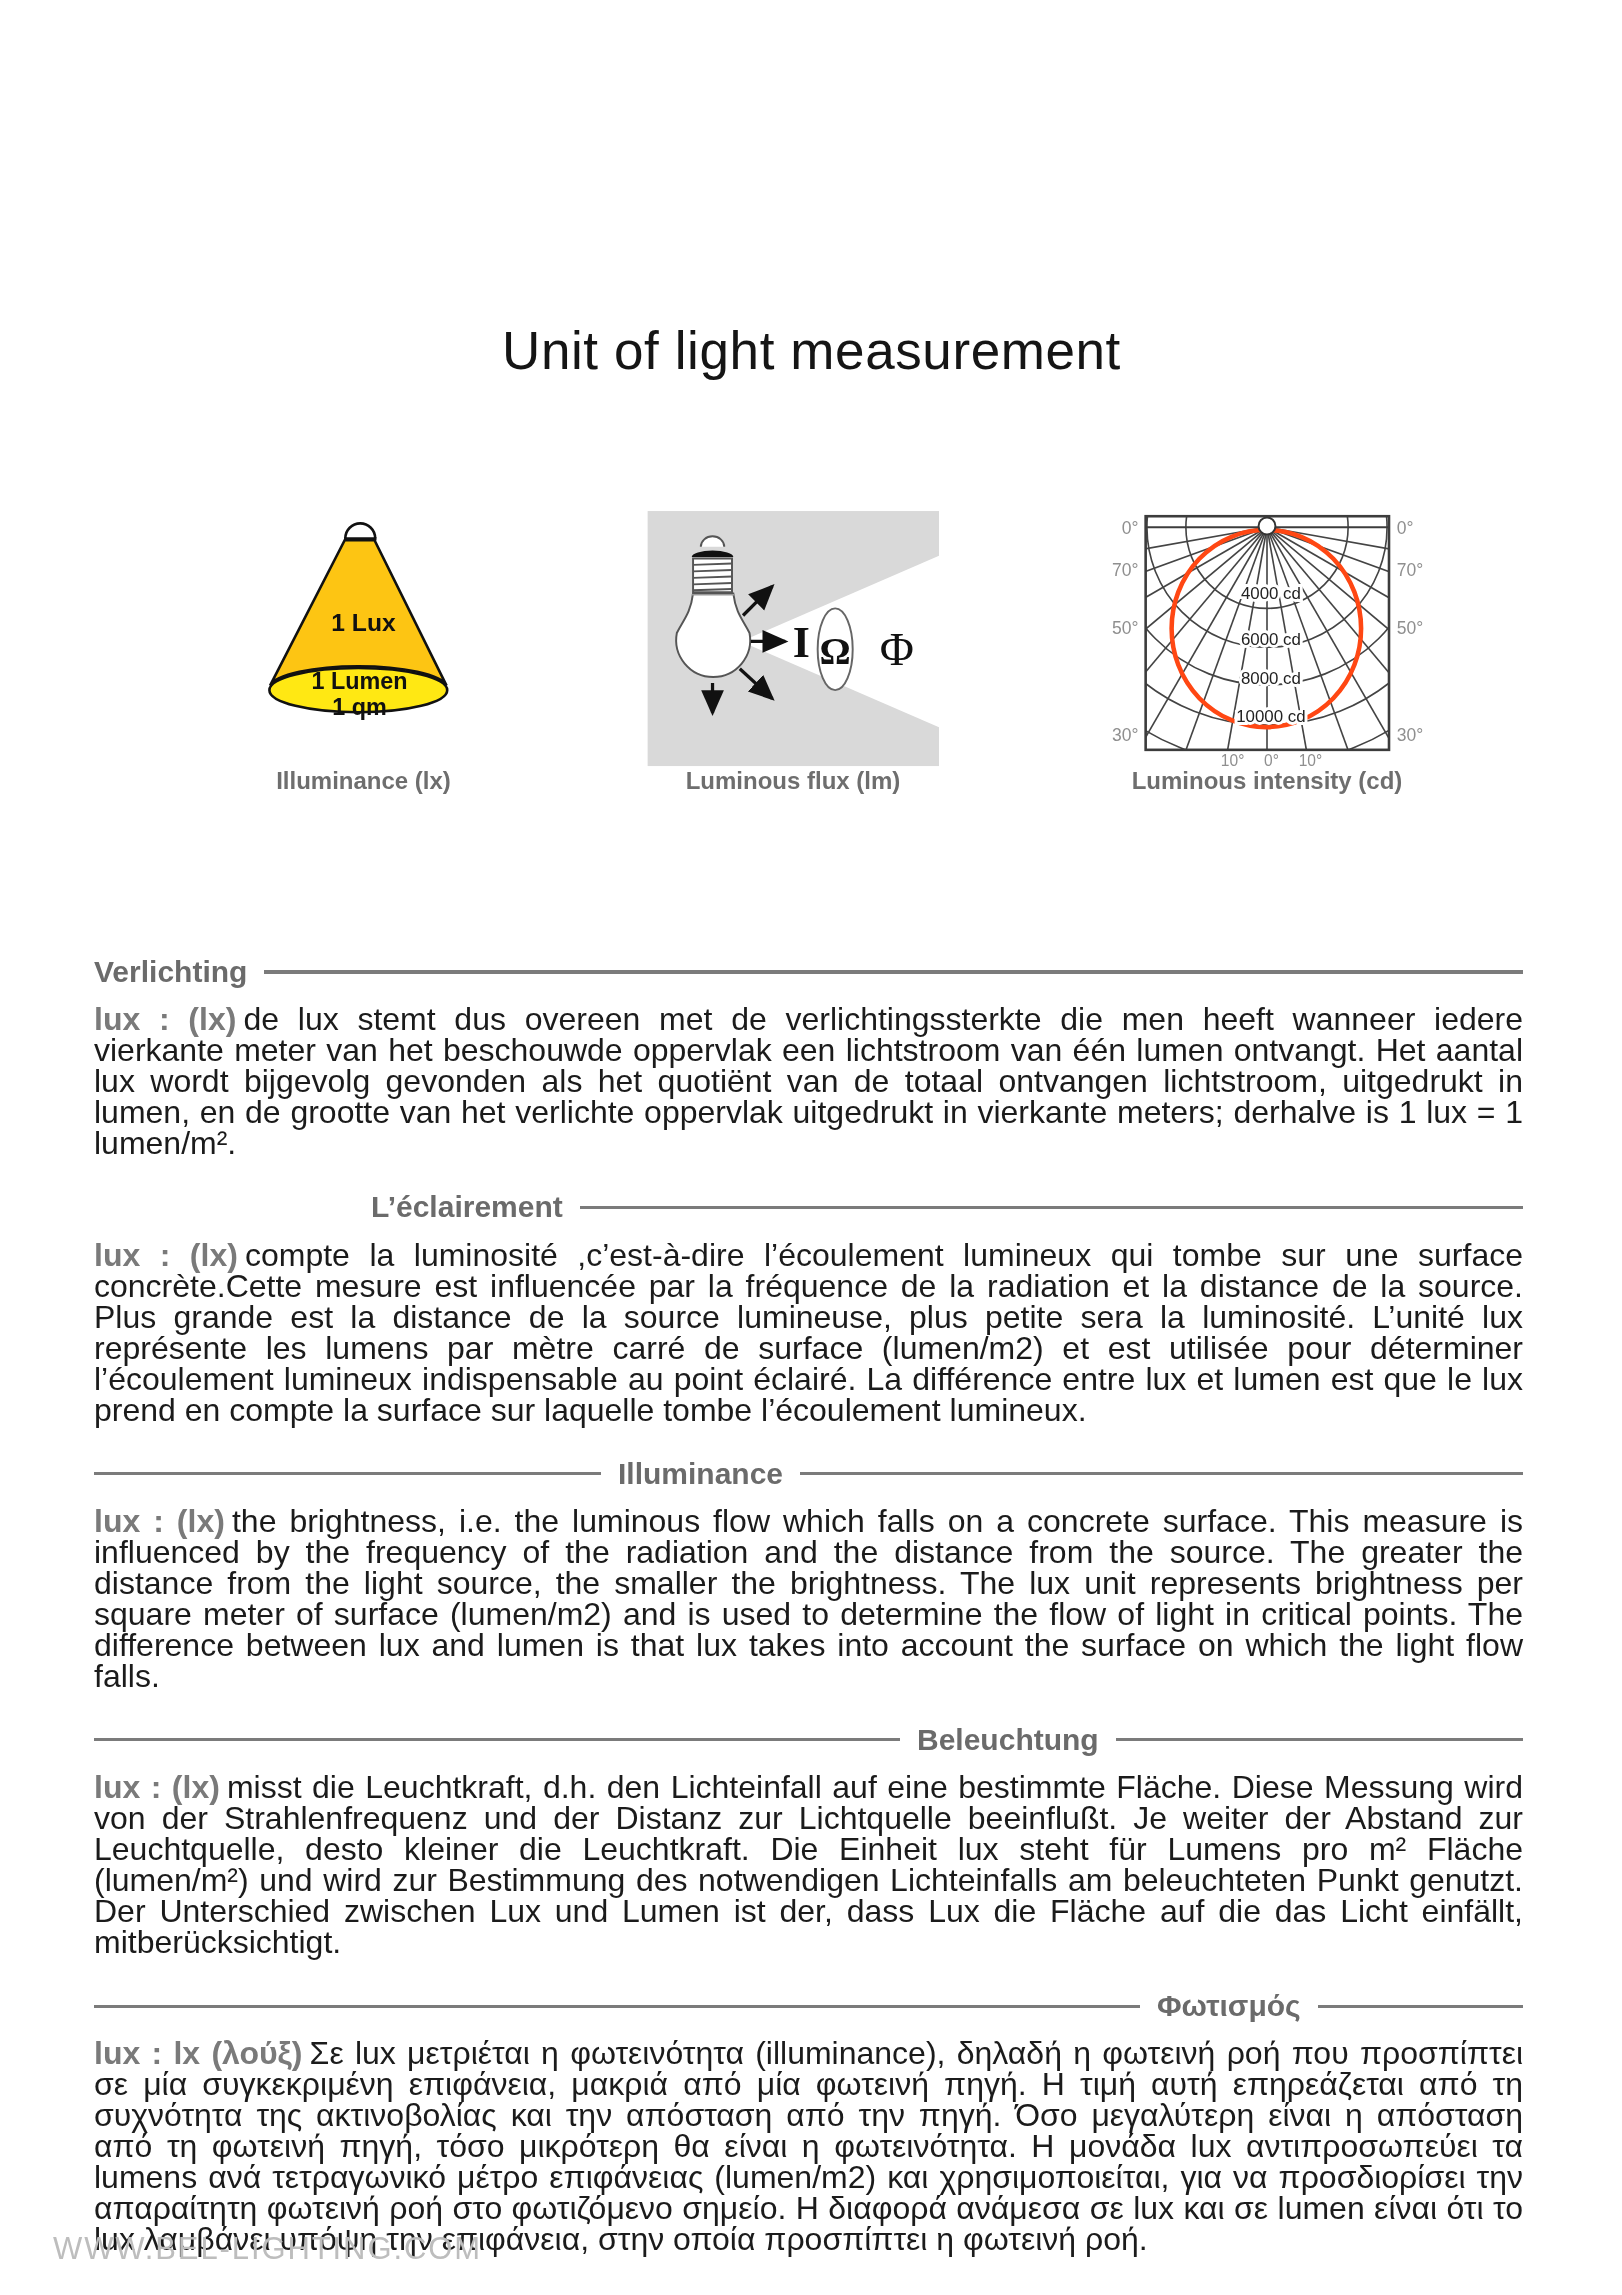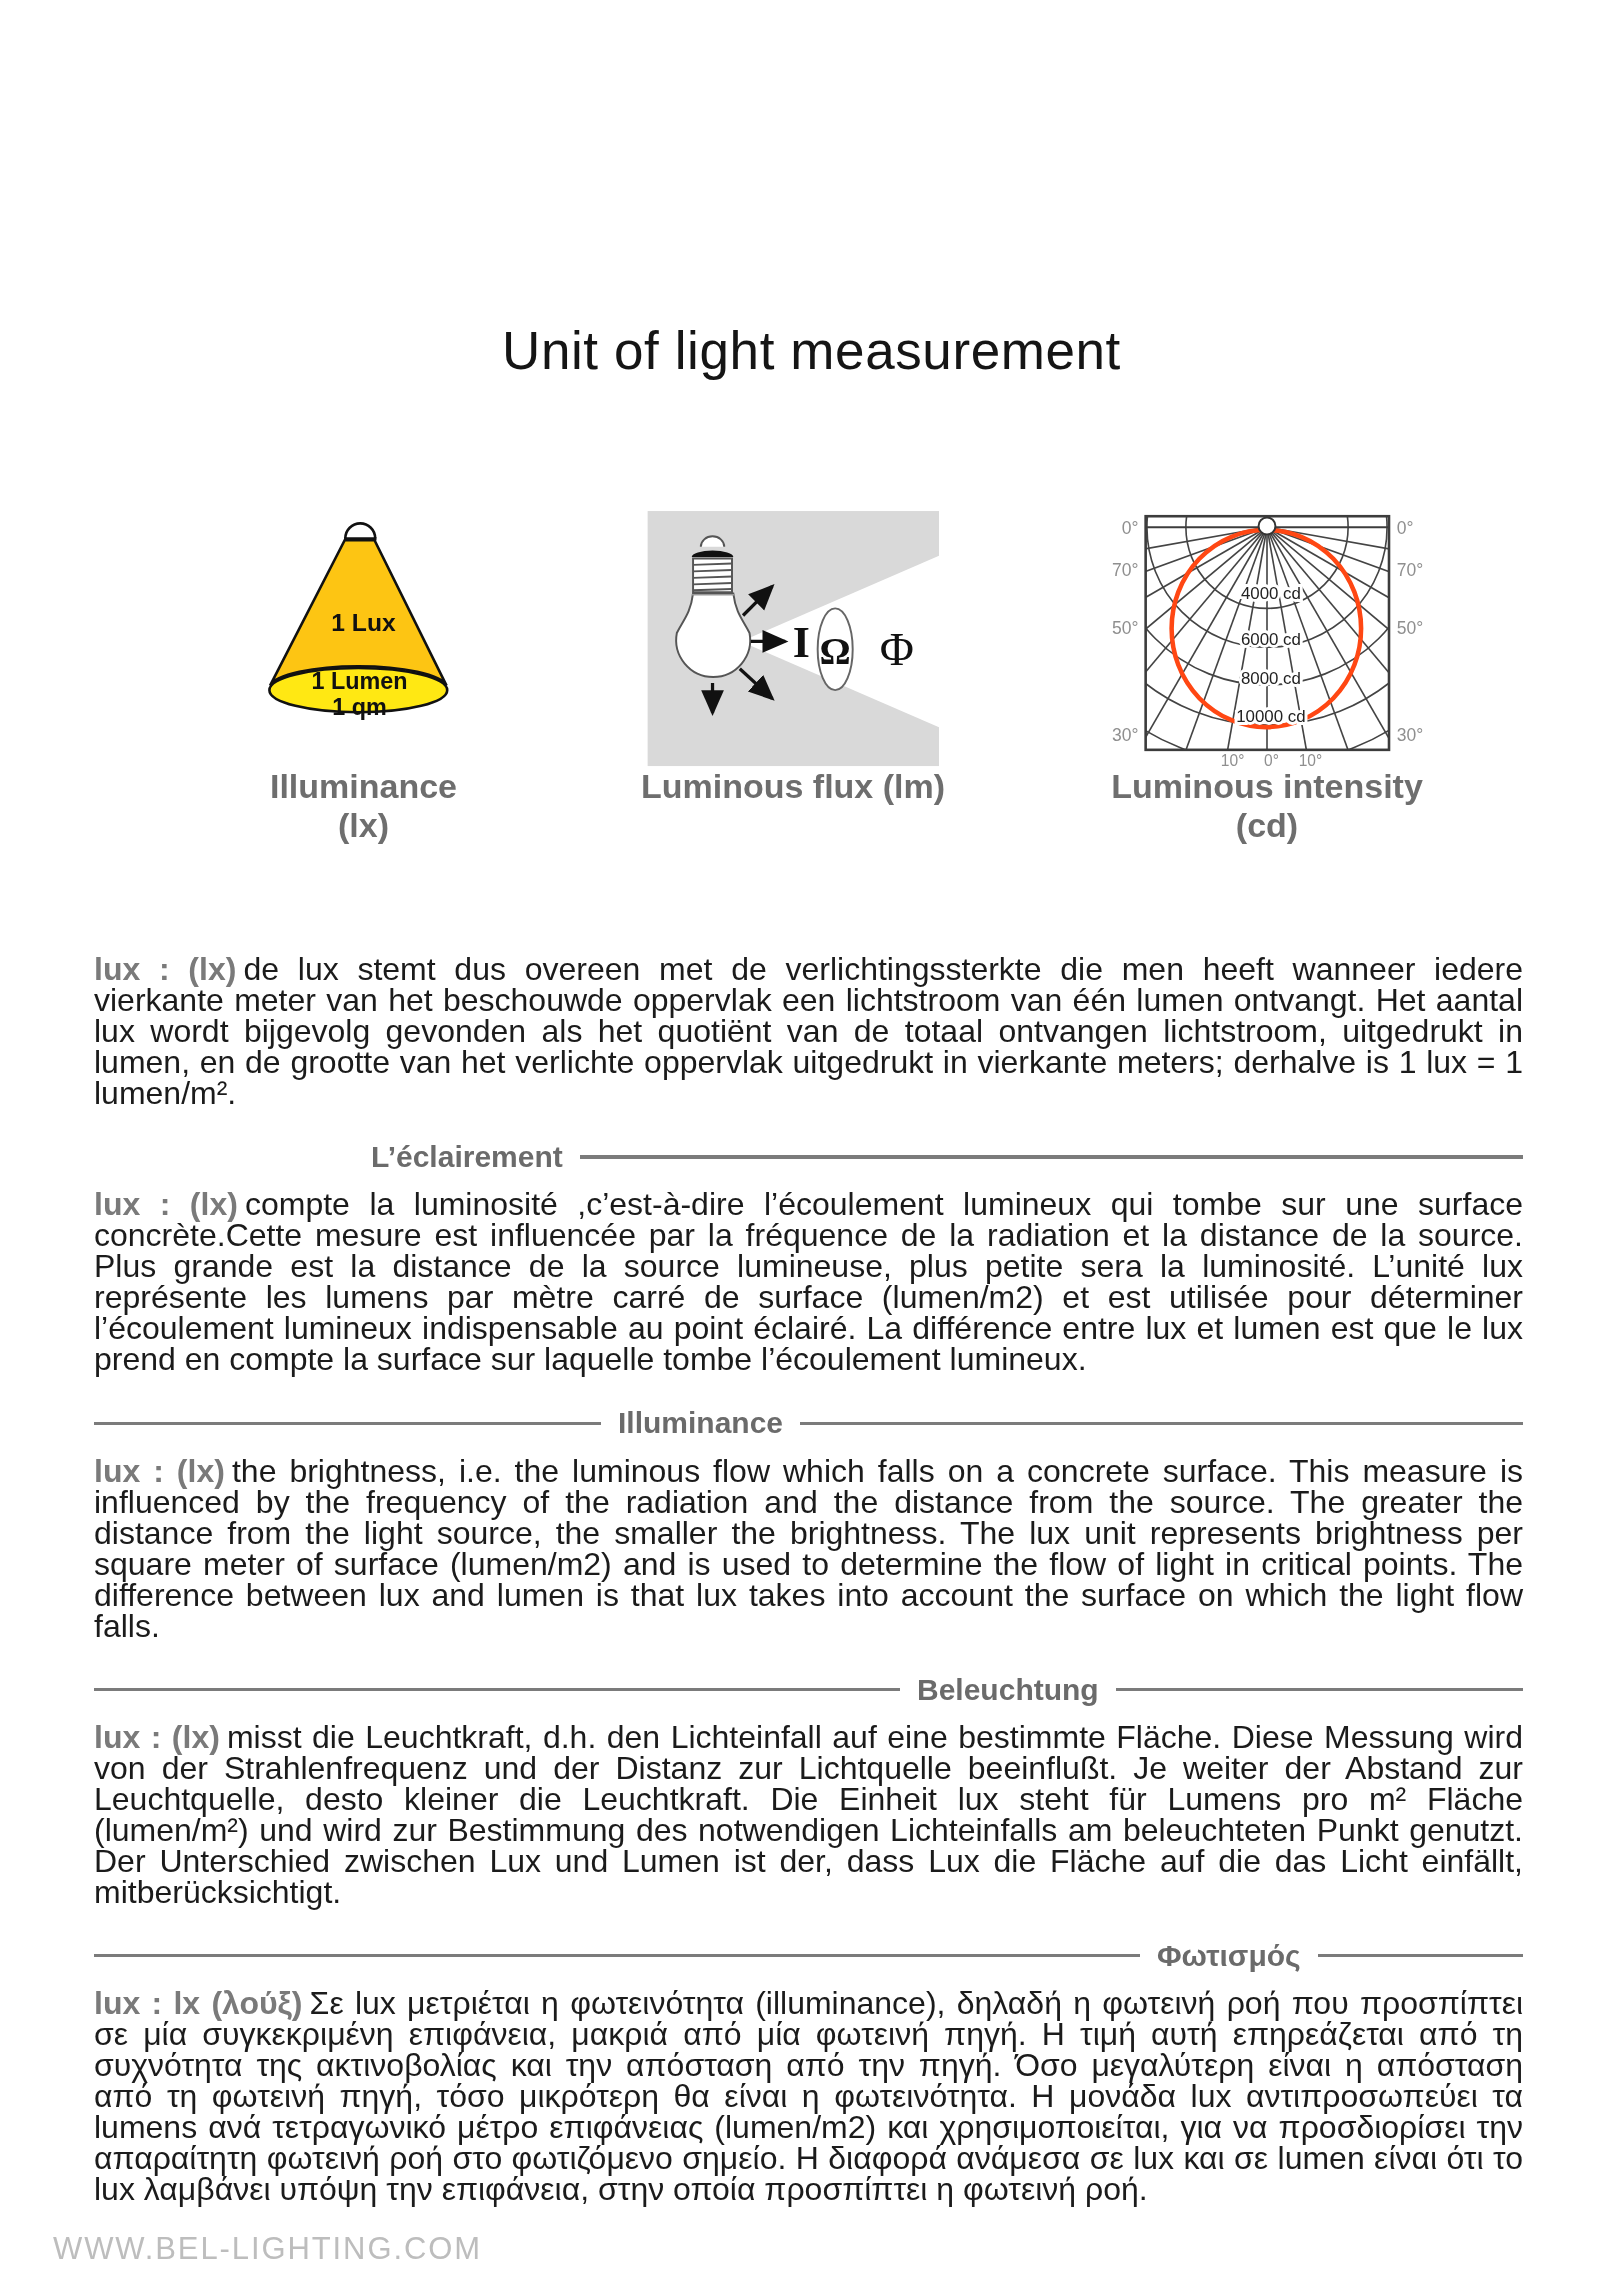--- a/index.html
+++ b/index.html
@@ -12,21 +12,21 @@
   }
   .title{
     position:absolute;top:320px;left:0;width:1623px;
     text-align:center;
     font-size:53px;color:#151515;letter-spacing:0.6px;
   }
   
   .fig{position:absolute;}
   .caption{
     position:absolute;top:767px;height:34px;
-    text-align:center;font-weight:bold;font-size:34px;color:#6e6e6e;
+    text-align:center;font-weight:bold;font-size:24px;color:#6e6e6e;
   }
   
   .sections{position:absolute;top:954px;left:94px;width:1429px;}
   .section{margin:0 0 0 0;}
   .hrow{display:flex;align-items:center;margin:0 0 14.3px 0;}
   .hrow .sp{height:0.6px;flex:0 0 auto;}
   .hrow .rule{flex:1 1 auto;height:3.2px;background:#7b7b7b;}
   .hrow .htxt{
     flex:0 0 auto;font-weight:bold;font-size:30px;color:#6b6b6b;
     padding:0 17px;line-height:36px;white-space:nowrap;
@@ -168,20 +168,24 @@
       <text x="1897" y="1180" text-anchor="middle" font-size="24">10°</text>
       <text x="1957" y="1180" text-anchor="middle" font-size="24">0°</text>
       <text x="2017" y="1180" text-anchor="middle" font-size="24">10°</text>
     </g>
   </svg>
   <div class="caption" style="left:1098px;width:338px">Luminous intensity (cd)</div>
 
   <div class="sections">
 
     <div class="section">
+      <div class="hrow">
+        <span class="htxt first">Verlichting</span>
+        <span class="rule"></span>
+      </div>
       <p class="para">
         <span class="lead">lux : (lx)</span><span>de lux stemt dus overeen met de verlichtingssterkte die men heeft wanneer iedere vierkante meter van het beschouwde oppervlak een lichtstroom van één lumen ontvangt. Het aantal lux wordt bijgevolg gevonden als het quotiënt van de totaal ontvangen lichtstroom, uitgedrukt in lumen, en de grootte van het verlichte oppervlak uitgedrukt in vierkante meters; derhalve is 1 lux = 1 lumen/m².</span>
       </p>
     </div>
 
     <div class="section">
       <div class="hrow">
         <span class="sp" style="width:260px"></span>
         <span class="rule" style="flex:0 0 0px"></span>
         <span class="rule" style="flex:0 1 0px;min-width:0"></span>

